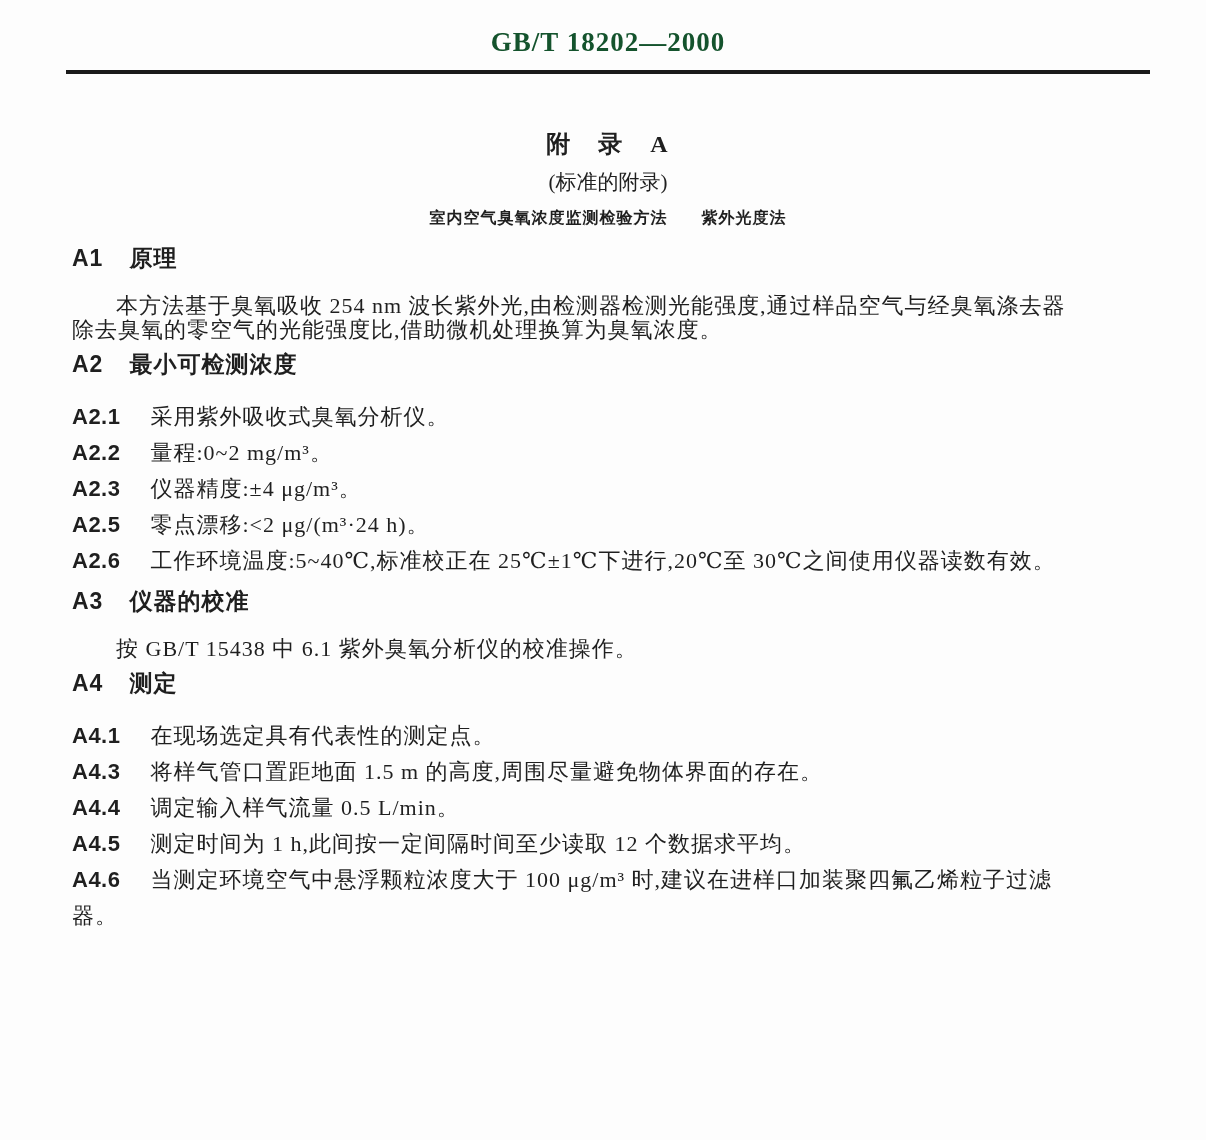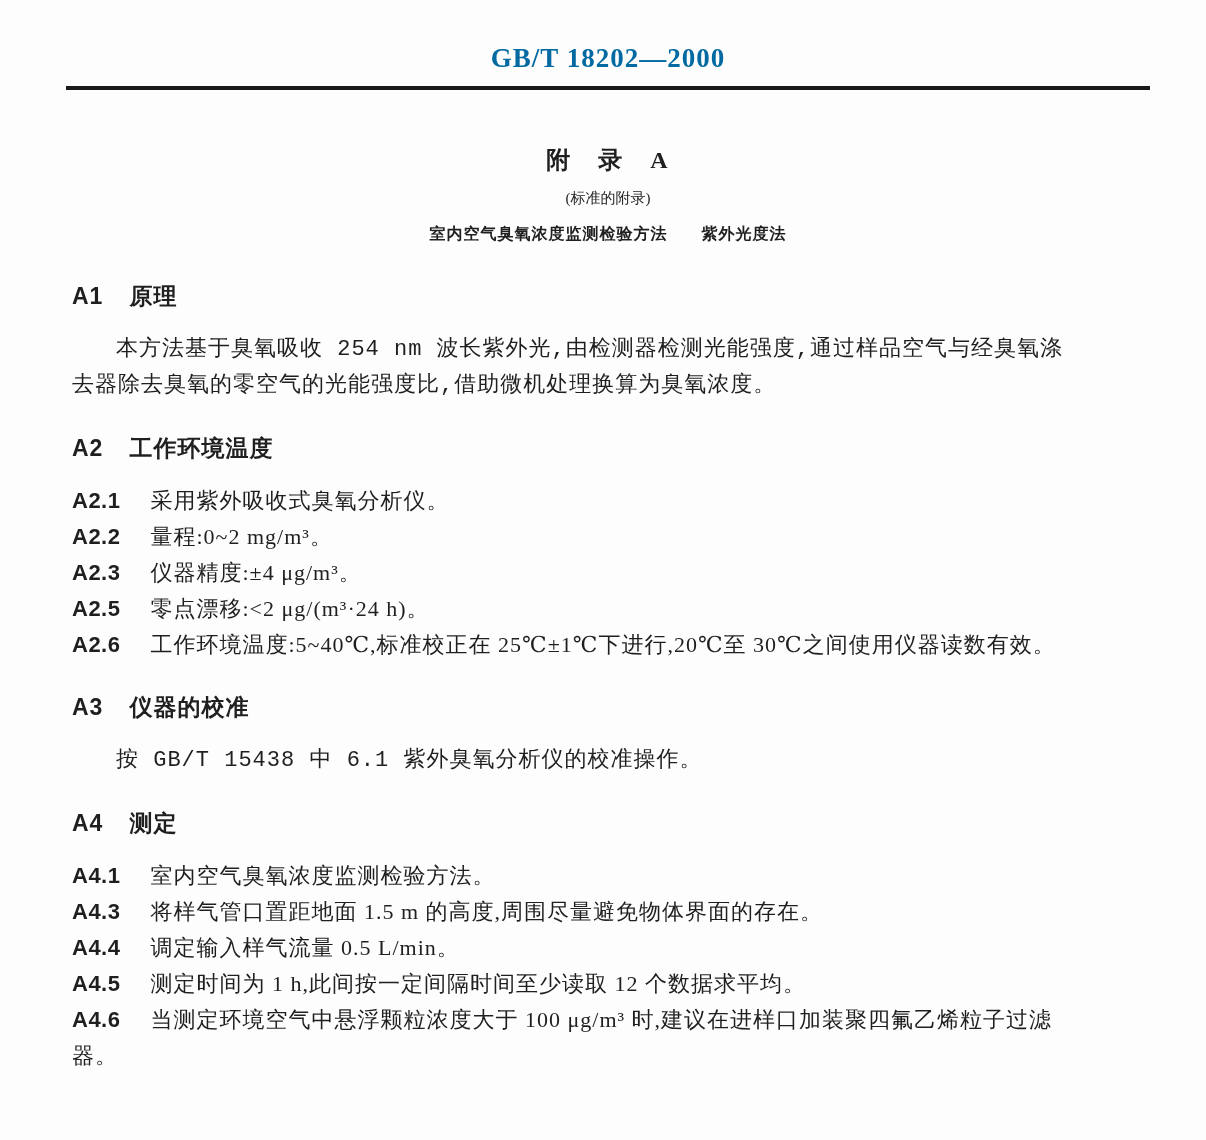--- a/index.html
+++ b/index.html
@@ -18,77 +18,75 @@
     color: #1f1f1f;
     font-family: "Liberation Serif", "DejaVu Serif", serif;
     font-size: 22px;
   }
   .doc-code {
     text-align: center;
     font-weight: bold;
     font-size: 27px;
     line-height: 32px;
     letter-spacing: 1px;
-    color: #0369a1;
-    margin-top: 16px;
+    color: #14532d;
   }
   .header-rule {
     margin-top: 12px;
     border: 0;
     border-top: 4px solid #1a1a1a;
     height: 0;
   }
   .title-block {
     margin-top: 52px;
     text-align: center;
   }
   .appendix-label {
     font-weight: bold;
     font-size: 24px;
     line-height: 36px;
     letter-spacing: 2px;
   }
   .appendix-note {
-    font-size: 15px;
+    font-size: 21px;
     line-height: 36px;
     margin-top: 2px;
   }
   .appendix-subject {
     font-weight: bold;
     font-size: 16px;
     line-height: 36px;
     letter-spacing: 1px;
   }
   .body-col {
     padding-left: 6px;
     padding-right: 74px;
   }
   section {
-    margin-top: 26px;
+    margin-top: 4px;
   }
   .sec-heading {
     margin: 0 0 17px 0;
     font-size: 23px;
     line-height: 36px;
     font-weight: bold;
     font-family: "Liberation Sans", "DejaVu Sans", sans-serif;
     letter-spacing: 1px;
   }
   .sec-id {
     display: inline-block;
     margin-right: 26px;
     font-family: "Liberation Sans", "DejaVu Sans", sans-serif;
     font-weight: bold;
   }
   .para {
     margin: 18px 0 0 0;
     text-indent: 2em;
-    line-height: 36px;
+    line-height: 24px;
     letter-spacing: 1px;
-    font-family: Liberation Mono, monospace;
   }
   .item {
     margin: 0;
     line-height: 36px;
     letter-spacing: 1px;
   }
   .item-no {
     font-family: Liberation Sans, sans-serif;
     font-weight: bold;
     letter-spacing: 0.5px;
@@ -112,36 +110,36 @@
   </div>
 
   <div class="body-col">
 
     <section>
       <h3 class="sec-heading"><span class="sec-id">A1</span><span class="sec-title">原理</span></h3>
       <p class="para">本方法基于臭氧吸收 254 nm 波长紫外光,由检测器检测光能强度,通过样品空气与经臭氧涤去器除去臭氧的零空气的光能强度比,借助微机处理换算为臭氧浓度。</p>
     </section>
 
     <section>
-      <h3 class="sec-heading"><span class="sec-id">A2</span><span class="sec-title">工作环境温度</span></h3>
+      <h3 class="sec-heading"><span class="sec-id">A2</span><span class="sec-title">最小可检测浓度</span></h3>
       <p class="item"><span class="item-no">A2.1</span><span class="item-text">采用紫外吸收式臭氧分析仪。</span></p>
       <p class="item"><span class="item-no">A2.2</span><span class="item-text">量程:0~2 mg/m³。</span></p>
       <p class="item"><span class="item-no">A2.3</span><span class="item-text">仪器精度:±4 μg/m³。</span></p>
       <p class="item"><span class="item-no">A2.5</span><span class="item-text">零点漂移:&lt;2 μg/(m³·24 h)。</span></p>
       <p class="item"><span class="item-no">A2.6</span><span class="item-text">工作环境温度:5~40℃,标准校正在 25℃±1℃下进行,20℃至 30℃之间使用仪器读数有效。</span></p>
     </section>
 
     <section>
       <h3 class="sec-heading"><span class="sec-id">A3</span><span class="sec-title">仪器的校准</span></h3>
       <p class="para">按 GB/T 15438 中 6.1 紫外臭氧分析仪的校准操作。</p>
     </section>
 
     <section>
       <h3 class="sec-heading"><span class="sec-id">A4</span><span class="sec-title">测定</span></h3>
-      <p class="item"><span class="item-no">A4.1</span><span class="item-text">室内空气臭氧浓度监测检验方法。</span></p>
+      <p class="item"><span class="item-no">A4.1</span><span class="item-text">在现场选定具有代表性的测定点。</span></p>
       <p class="item"><span class="item-no">A4.3</span><span class="item-text">将样气管口置距地面 1.5 m 的高度,周围尽量避免物体界面的存在。</span></p>
       <p class="item"><span class="item-no">A4.4</span><span class="item-text">调定输入样气流量 0.5 L/min。</span></p>
       <p class="item"><span class="item-no">A4.5</span><span class="item-text">测定时间为 1 h,此间按一定间隔时间至少读取 12 个数据求平均。</span></p>
       <p class="item"><span class="item-no">A4.6</span><span class="item-text">当测定环境空气中悬浮颗粒浓度大于 100 μg/m³ 时,建议在进样口加装聚四氟乙烯粒子过滤器。</span></p>
     </section>
 
   </div>
 </div>
 
 </body></html>

